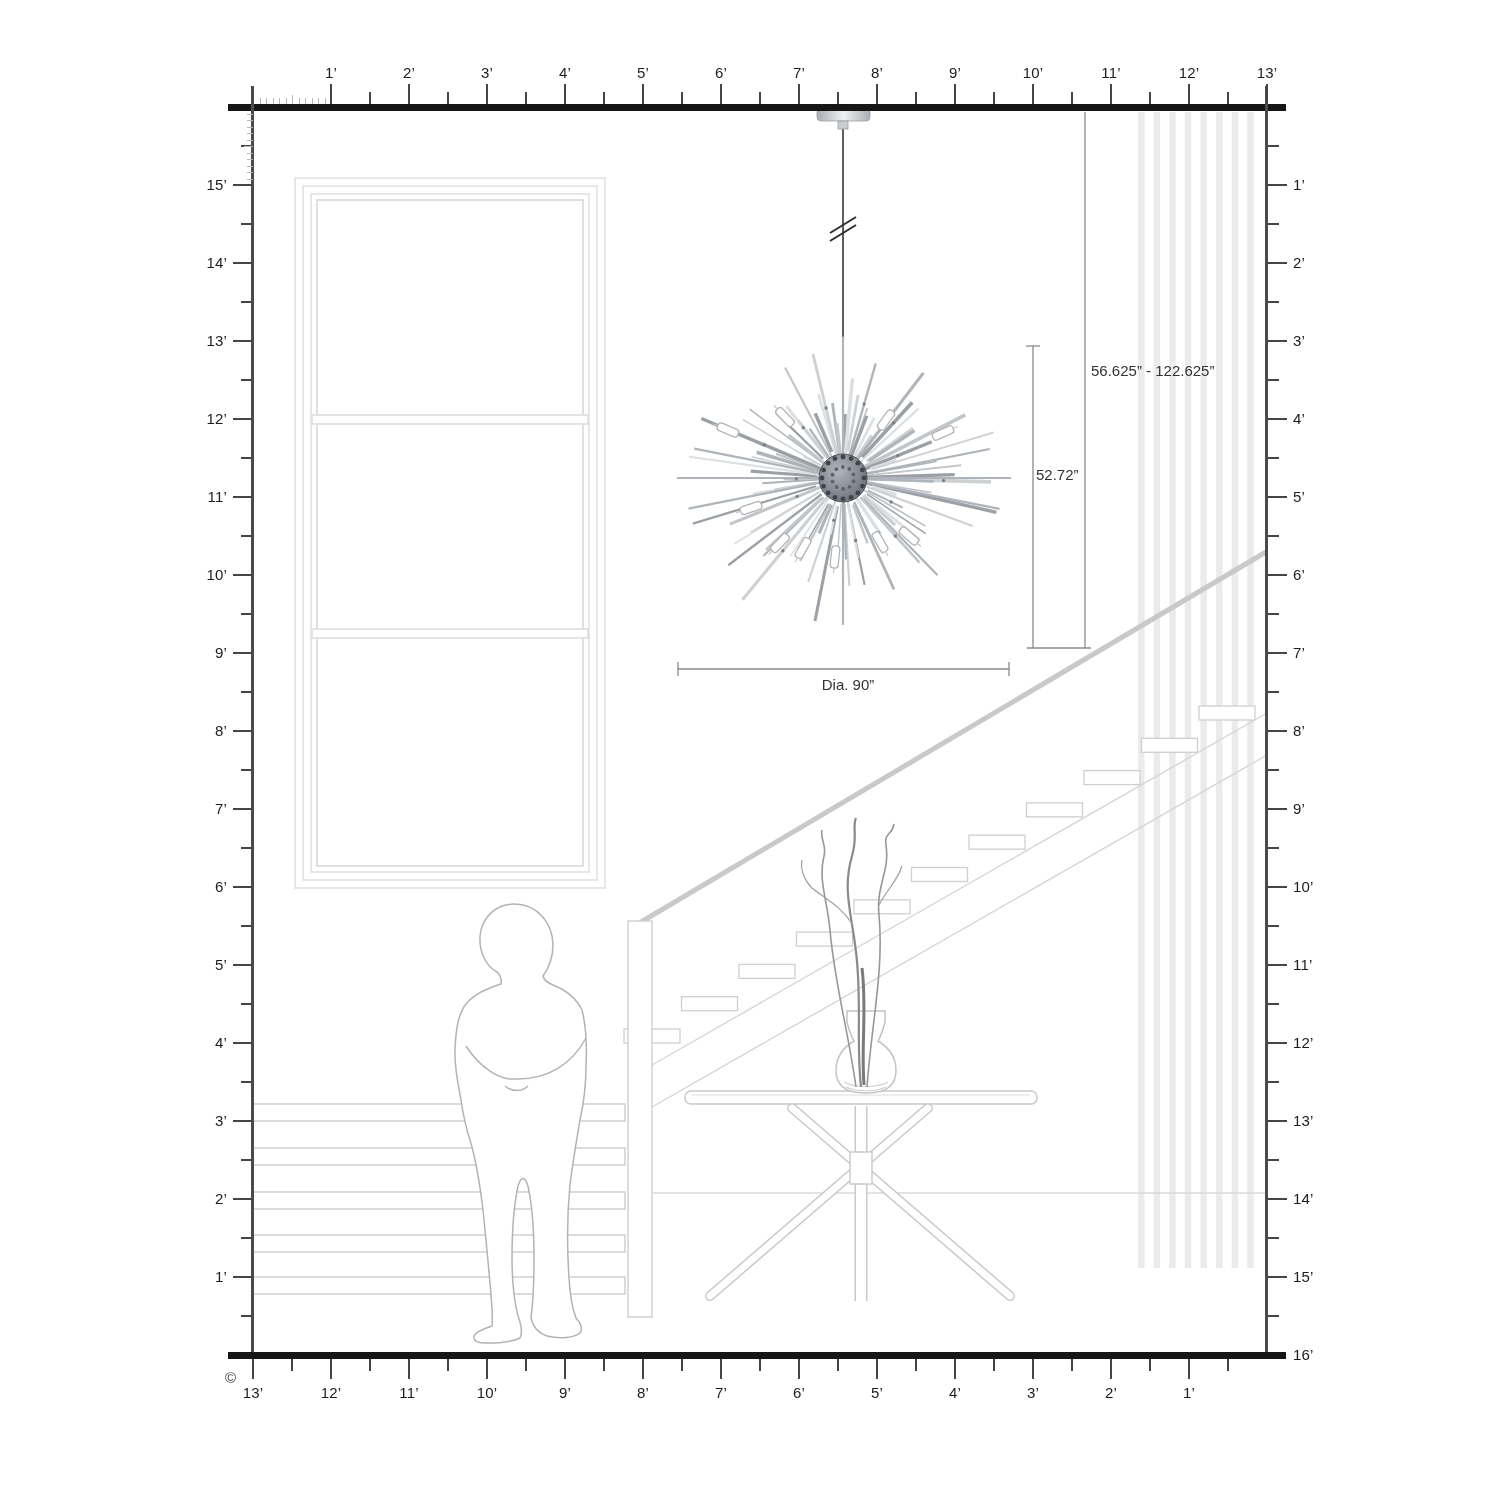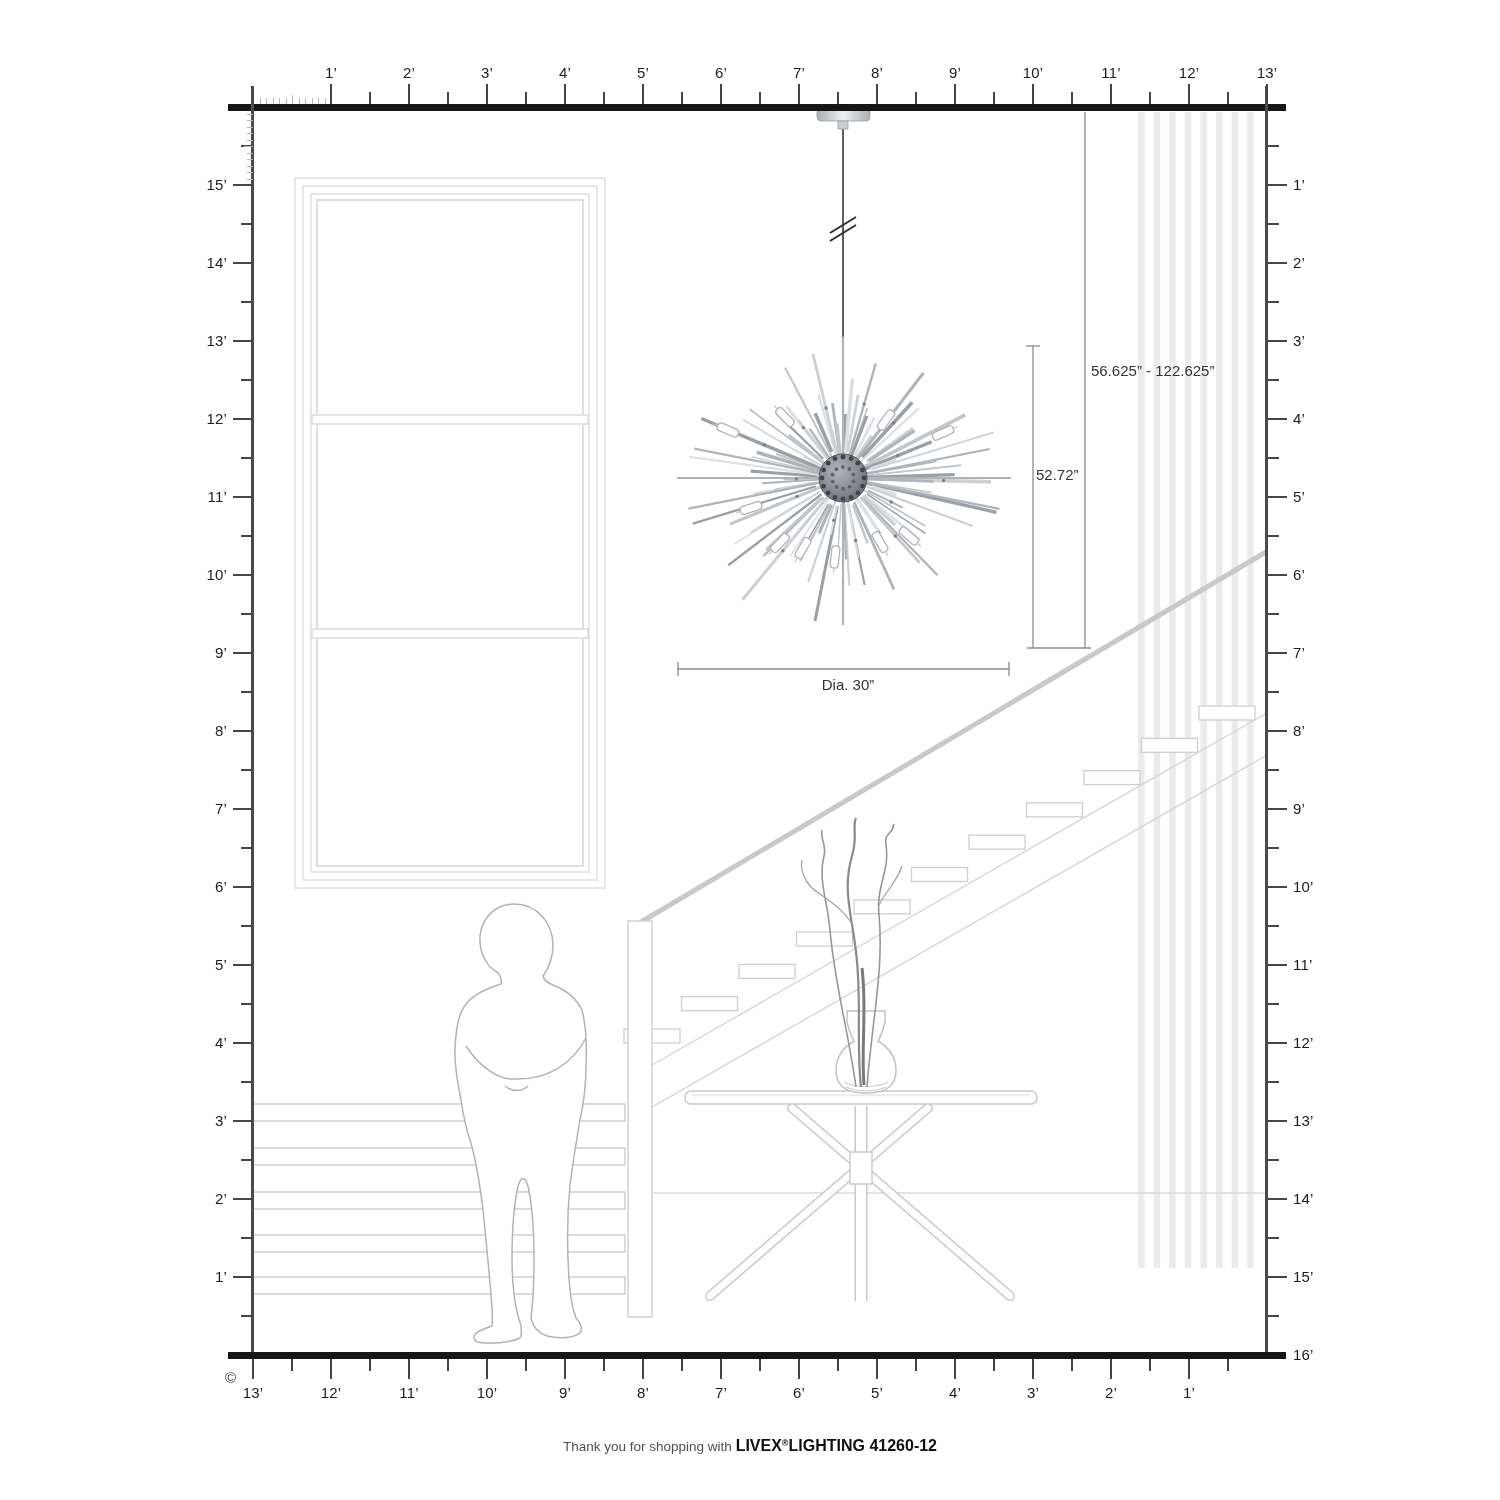--- a/index.html
+++ b/index.html
@@ -527,21 +527,17 @@
       <div class="tk" style="left: 1267px; top: 925px; width: 12px; height: 2px; background: rgb(69, 69, 69);"></div>
       <div class="tk" style="left: 1267px; top: 1003px; width: 12px; height: 2px; background: rgb(69, 69, 69);"></div>
       <div class="tk" style="left: 1267px; top: 1081px; width: 12px; height: 2px; background: rgb(69, 69, 69);"></div>
       <div class="tk" style="left: 1267px; top: 1159px; width: 12px; height: 2px; background: rgb(69, 69, 69);"></div>
       <div class="tk" style="left: 1267px; top: 1237px; width: 12px; height: 2px; background: rgb(69, 69, 69);"></div>
       <div class="tk" style="left: 1267px; top: 1315px; width: 12px; height: 2px; background: rgb(69, 69, 69);"></div>
     </div>
 
   <div class="dim-label" id="hang-range-label" style="left:1091px;top:362px;">56.625” - 122.625”</div>
   <div class="dim-label" id="body-height-label" style="left:1036px;top:466px;">52.72”</div>
-  <div class="dim-label" id="diameter-label" style="left:783px;top:676px;">Dia. 30”</div>
+  <div class="dim-label" id="diameter-label" style="left:783px;top:676px;">Dia. 90”</div>
 
   <div id="copyright">©</div>
 
-  <div id="footer">
-    <span>Thank you for shopping with</span>
-    <span class="brand">LIVEX</span><sup>®</sup><span class="model">LIGHTING 41260-12</span>
-  </div>
 </div>
 
 </body></html>

